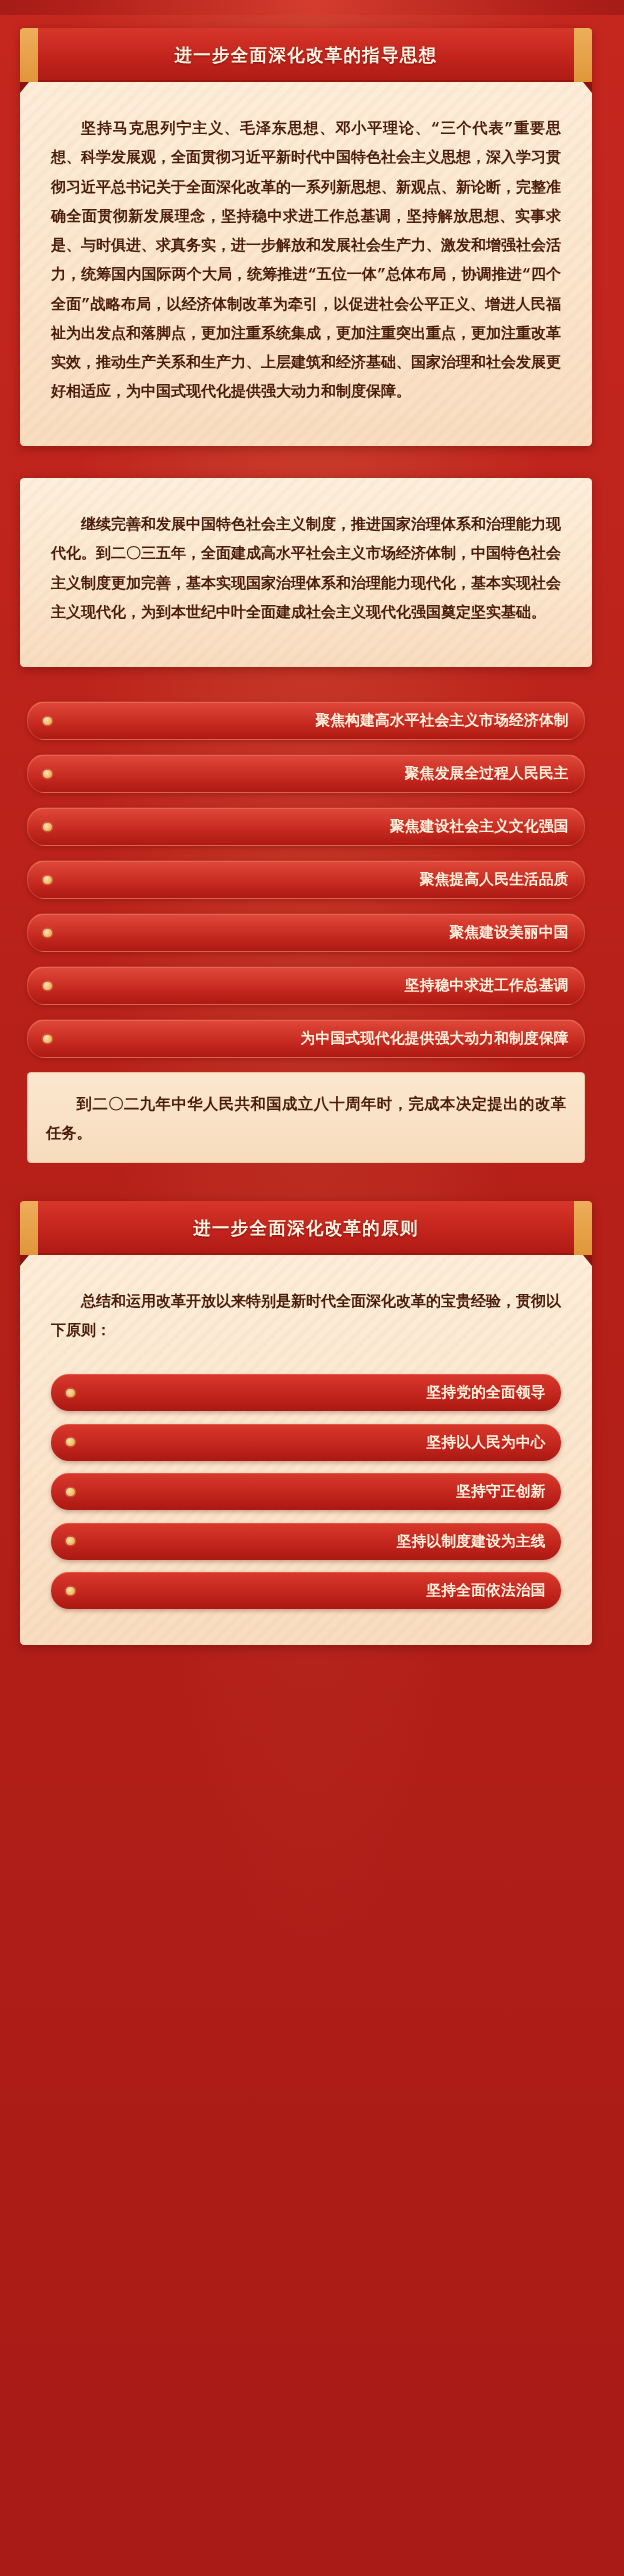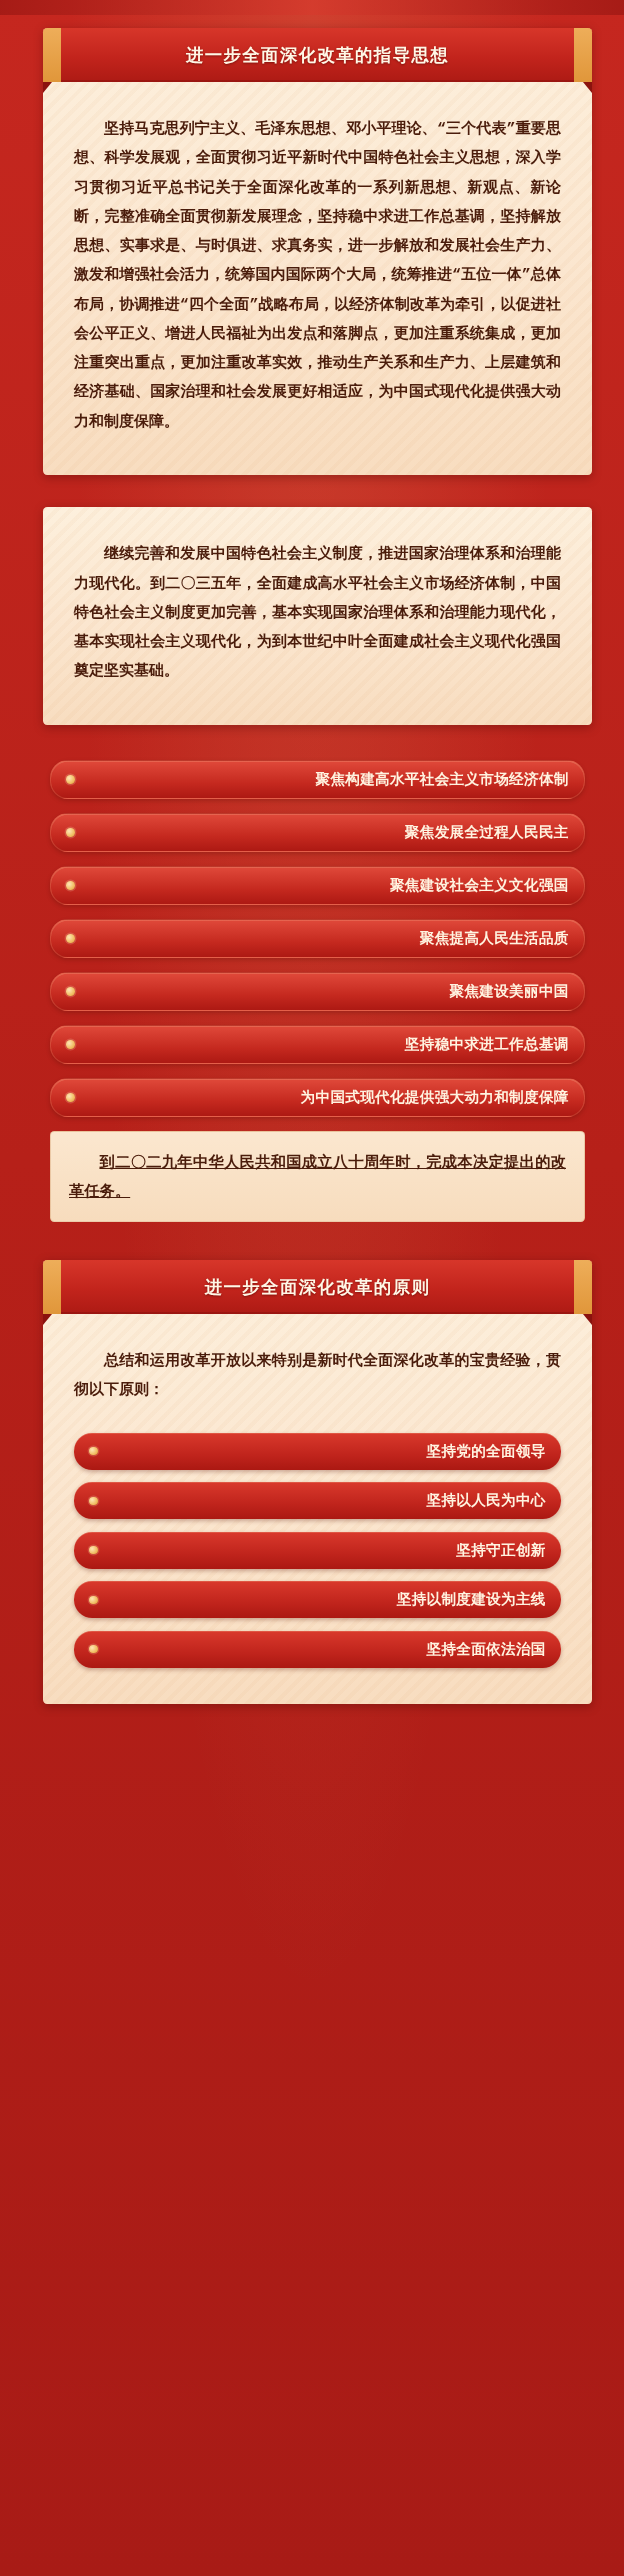--- a/index.html
+++ b/index.html
@@ -10,21 +10,21 @@
     width: 625px;
     min-height: 2576px;
     background: linear-gradient(180deg, #c0241f 0%, #b31f1b 40%, #a81b18 100%);
     font-family: "Liberation Sans", "DejaVu Sans", sans-serif;
     color: #3b1a0c;
   }
   .page {
     width: 625px;
     min-height: 2576px;
     position: relative;
-    padding: 28px 33px 42px 43px;
+    padding: 28px 33px 42px 20px;
     background:
       radial-gradient(ellipse at 50% 0%, rgba(255,180,120,0.18) 0%, rgba(255,180,120,0) 55%),
       linear-gradient(180deg, #c5271f 0%, #b62019 45%, #a81b16 100%);
   }
   
   .top-band {
     position: absolute;
     left: 0; top: 0; right: 0; height: 15.3px;
     background: linear-gradient(90deg, #8d120f 0%, #d8382c 50%, #8d120f 100%);
     opacity: .55;
@@ -213,21 +213,21 @@
     </div>
     <div class="pill">
       <span class="dot"></span>
       <span>坚持稳中求进工作总基调</span>
     </div>
     <div class="pill">
       <span class="dot"></span>
       <span>为中国式现代化提供强大动力和制度保障</span>
     </div>
 
-    <div class="closing-note" style="margin-left:0;margin-right:0;text-decoration:underline;">到二〇二九年中华人民共和国成立八十周年时，完成本决定提出的改革任务。</div>
+    <div class="closing-note" style="margin-left:0;margin-right:0;">到二〇二九年中华人民共和国成立八十周年时，完成本决定提出的改革任务。</div>
   </div>
 
   <div class="card">
     <div class="banner">
       <span class="ribbon-left"></span>
       <span class="ribbon-right"></span>
       <span class="notch-left"></span>
       <span class="notch-right"></span>
       <span class="banner-title">进一步全面深化改革的原则</span>
     </div>

